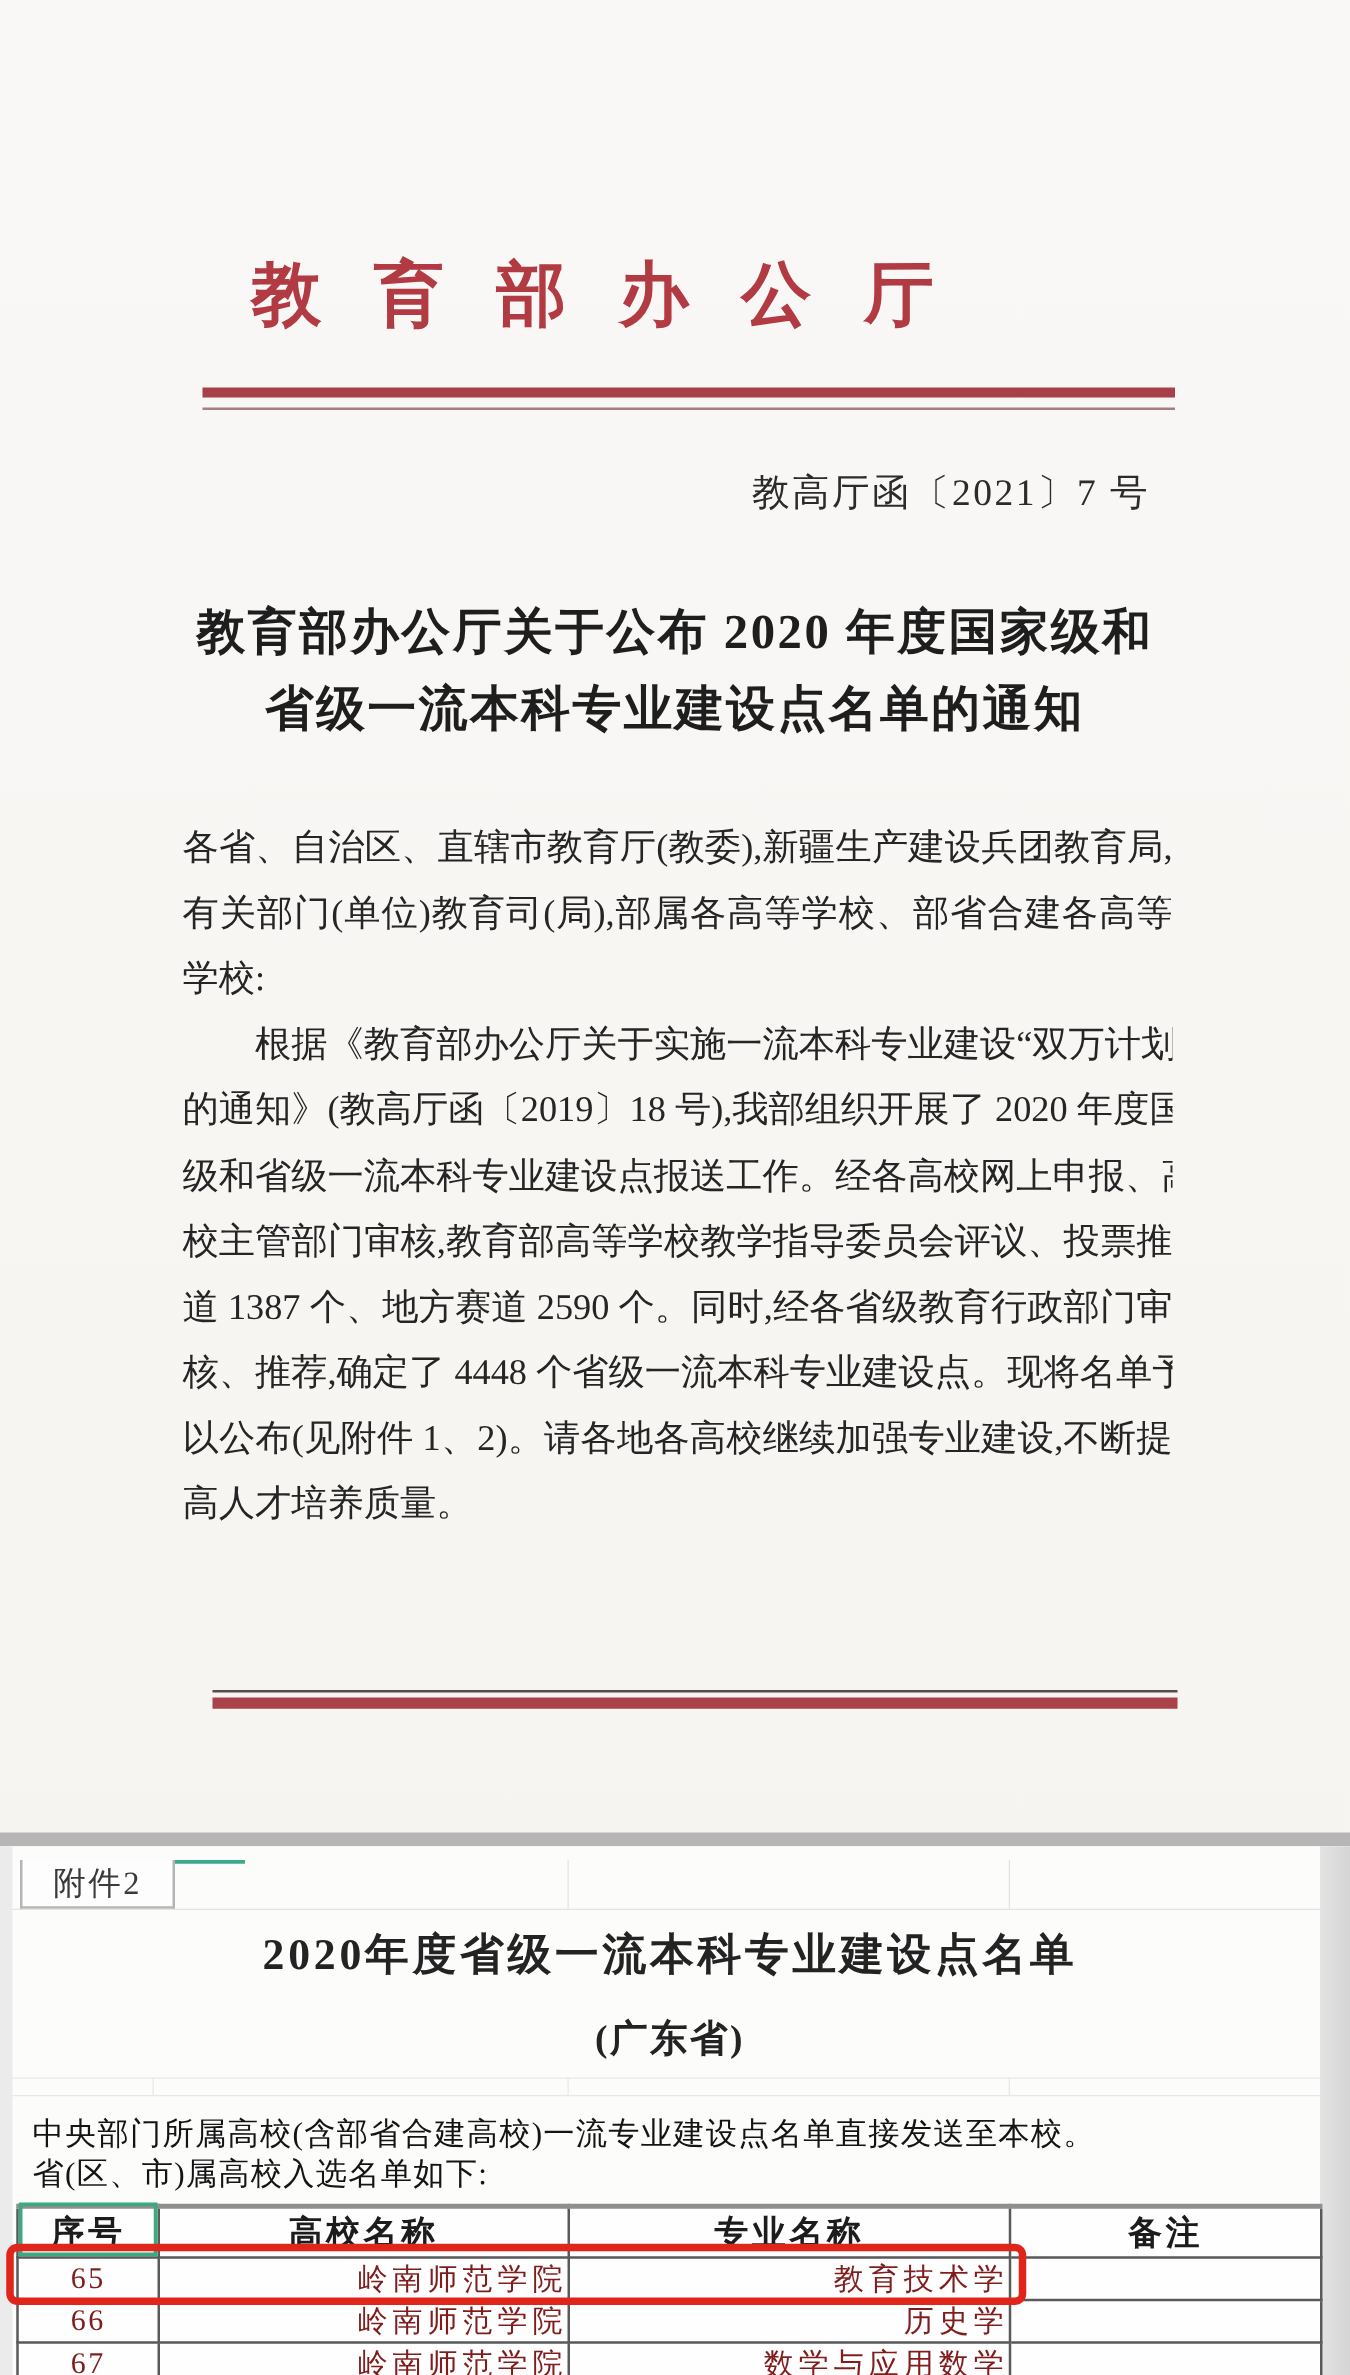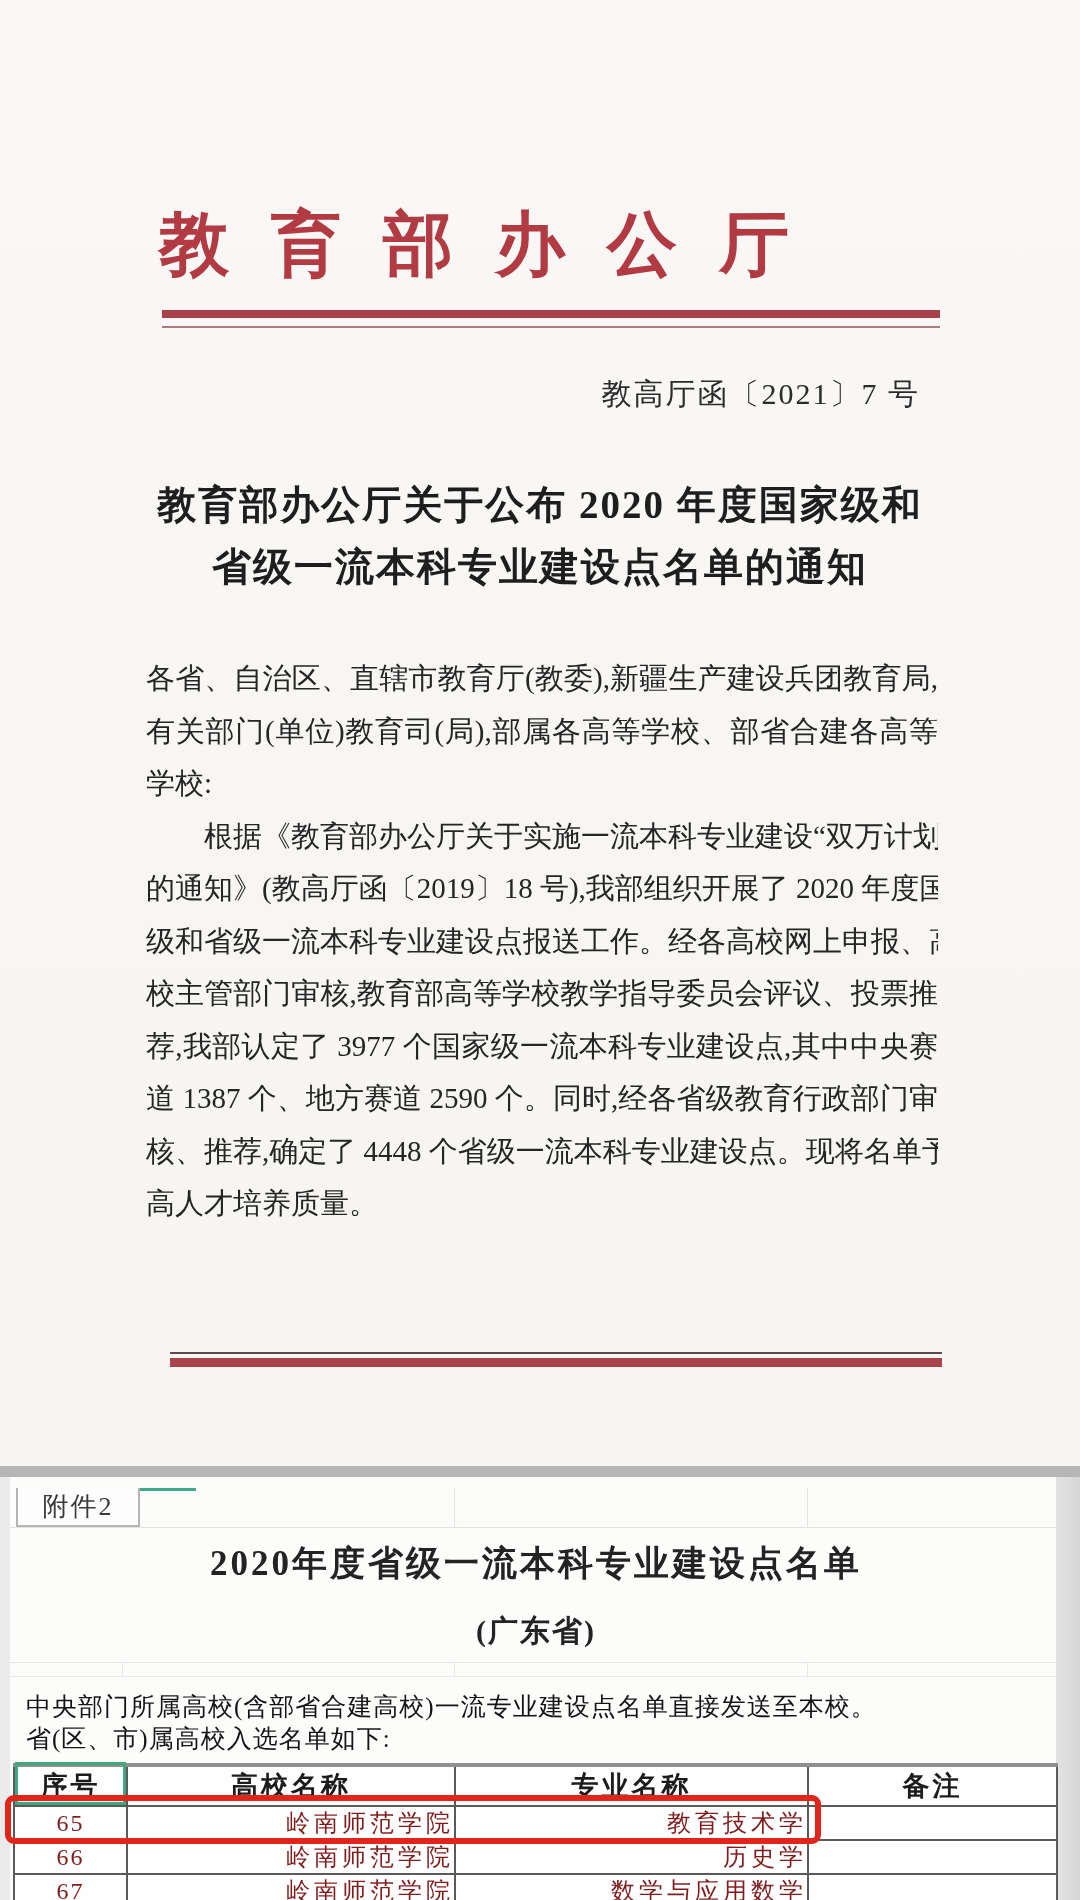--- a/index.html
+++ b/index.html
@@ -8,21 +8,21 @@
     background:linear-gradient(180deg,#f9f8f6 0%,#f6f5f2 70%,#f5f4f1 100%);
     overflow:hidden;
     font-family:"Liberation Serif","DejaVu Serif",serif;
     color:#262626;
   }
   .abs { position:absolute; }
 
   
   #letterhead {
     top:198px; left:0; width:948px; text-align:center;
-    font-size:70px; font-weight:bold; color:#b23a43;
+    font-size:56px; font-weight:bold; color:#b23a43;
     letter-spacing:42px; text-indent:42px; white-space:nowrap;
   }
   #rule-thick { top:310px; left:162px; width:778px; height:8px; background:#a8404a; }
   #rule-thin  { top:326px; left:162px; width:778px; height:2px; background:#a87c80; }
 
   #doc-number { top:374px; left:520px; width:400px; text-align:right; font-size:30px; color:#2b2b2b; letter-spacing:2px; }
 
   
   .title-line { left:0; width:1080px; text-align:center; font-weight:bold; font-size:39px; color:#1e1e1e; letter-spacing:2px; }
   #title-1 { top:478px; }
@@ -103,23 +103,23 @@
   <div id="title-2" class="abs title-line">省级一流本科专业建设点名单的通知</div>
 
   <div id="body-lines" class="abs">
       <div class="body-line">各省、自治区、直辖市教育厅(教委),新疆生产建设兵团教育局,</div>
       <div class="body-line">有关部门(单位)教育司(局),部属各高等学校、部省合建各高等</div>
       <div class="body-line short">学校:</div>
       <div class="body-line indent">根据《教育部办公厅关于实施一流本科专业建设“双万计划”</div>
       <div class="body-line">的通知》(教高厅函〔2019〕18 号),我部组织开展了 2020 年度国家</div>
       <div class="body-line">级和省级一流本科专业建设点报送工作。经各高校网上申报、高</div>
       <div class="body-line">校主管部门审核,教育部高等学校教学指导委员会评议、投票推</div>
-      <div class="body-line">荐,我部认定了 3977 个国家级一流本科专业建设点,其中中央赛</div>
       <div class="body-line">道 1387 个、地方赛道 2590 个。同时,经各省级教育行政部门审</div>
       <div class="body-line">核、推荐,确定了 4448 个省级一流本科专业建设点。现将名单予</div>
+      <div class="body-line">以公布(见附件 1、2)。请各地各高校继续加强专业建设,不断提</div>
       <div class="body-line short">高人才培养质量。</div>
     </div>
 
   <div id="close-thin" class="abs"></div>
   <div id="close-thick" class="abs"></div>
 
   <div id="divider" class="abs"></div>
 
   <div id="sheet" class="abs"></div>
   <div id="sheet-left-strip" class="abs"></div>

